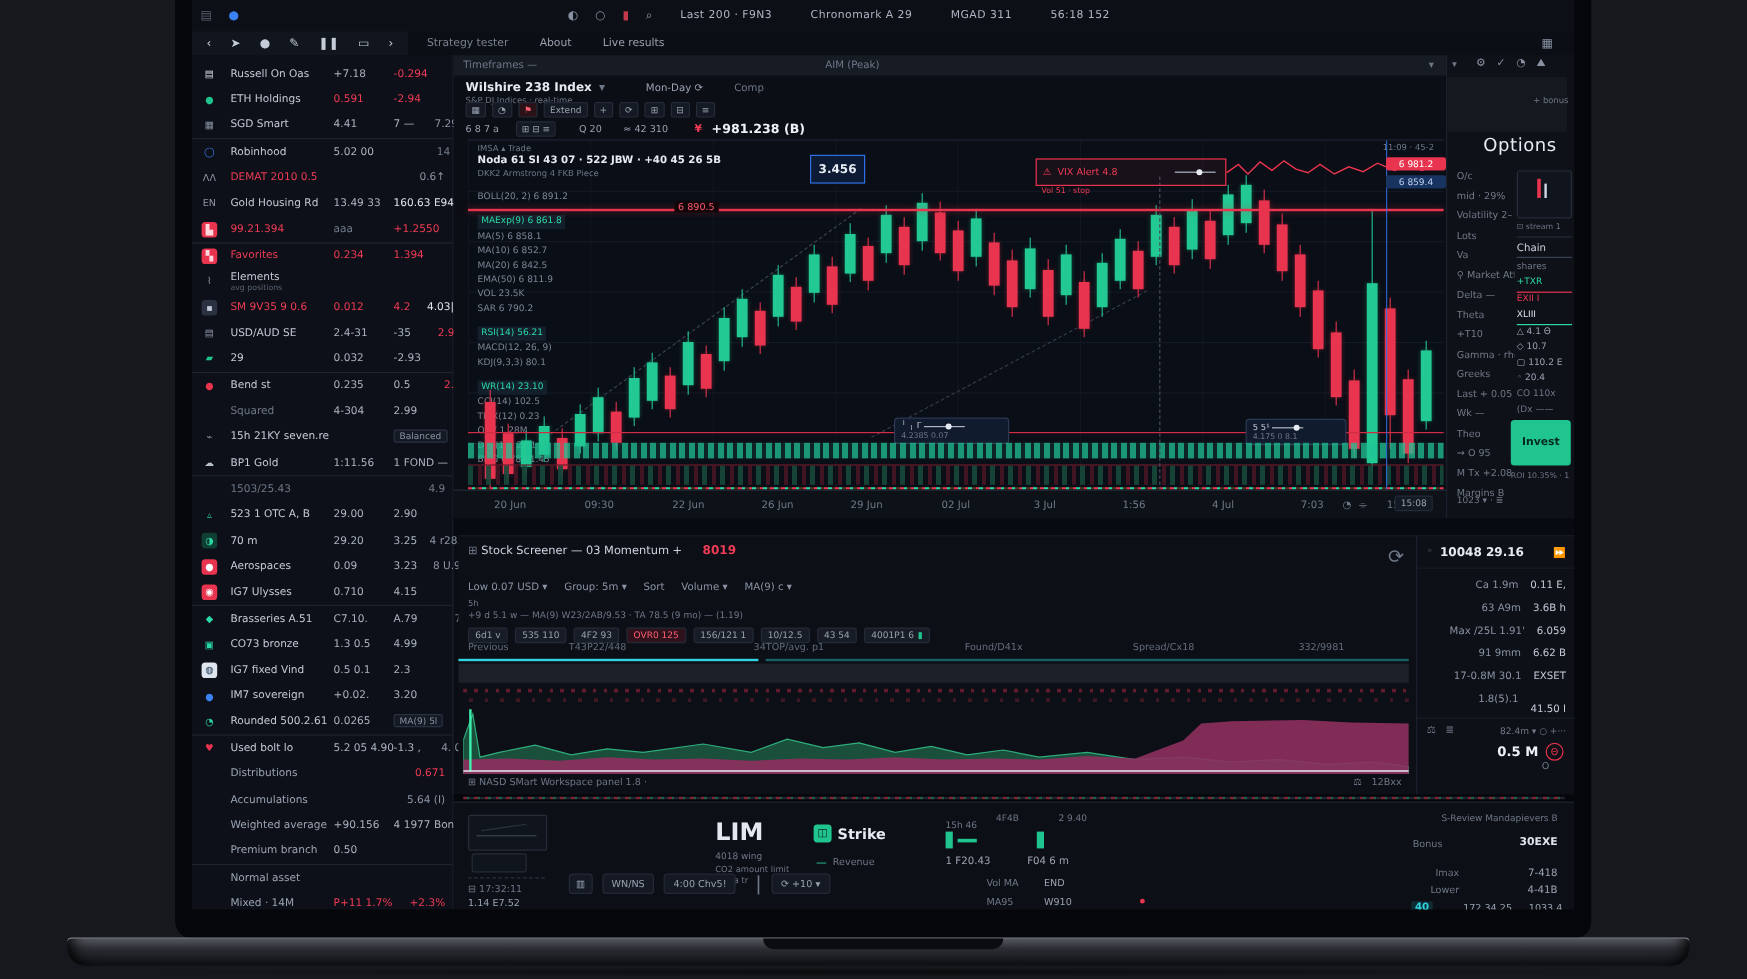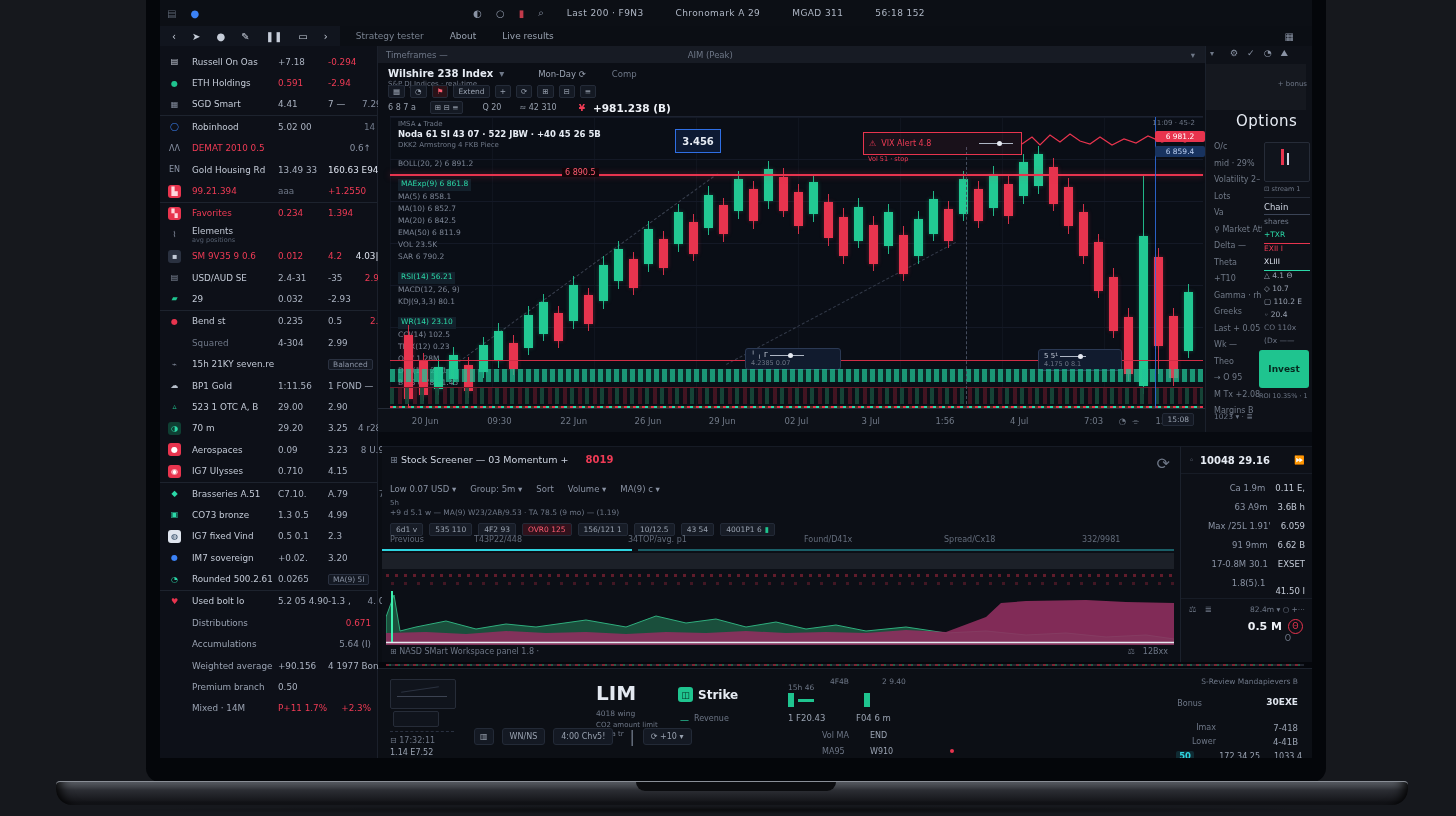--- a/index.html
+++ b/index.html
@@ -229,20 +229,27 @@
         <span class="v"><span class="sbchip">Balanced</span></span>
         <span class="rr"></span>
       </div>
       <div class="sbrow">
         <span class="icn" style="color: rgb(184, 192, 204);">☁</span>
         <span class="nm">BP1 Gold</span>
         <span class="v">1:11.56</span>
         <span class="v">1 FOND —</span>
         <span class="rr"></span>
       </div>
+      <div class="sbrow sbdiv">
+        <span class="icn"></span>
+        <span class="nm" style="color: rgb(110, 119, 135);">1503/25.43</span>
+        <span class="v"></span>
+        <span class="v"></span>
+        <span class="rr" style="color: rgb(110, 119, 135);">4.9</span>
+      </div>
       <div class="sbrow">
         <span class="icn" style="color: rgb(31, 196, 143);">▵</span>
         <span class="nm">523 1 OTC A, B</span>
         <span class="v">29.00</span>
         <span class="v">2.90</span>
         <span class="rr"></span>
       </div>
       <div class="sbrow">
         <span class="icn" style="color: rgb(43, 217, 168); background: rgb(15, 63, 51);">◑</span>
         <span class="nm">70 m</span>
@@ -324,20 +331,27 @@
         <span class="icn"></span>
         <span class="nm" style="color: rgb(154, 163, 178);">Weighted average</span>
         <span class="v">+90.156</span>
         <span class="v">4 1977 Bond</span>
         <span class="rr"></span>
       </div>
       <div class="sbrow">
         <span class="icn"></span>
         <span class="nm" style="color: rgb(154, 163, 178);">Premium branch</span>
         <span class="v">0.50</span>
+        <span class="v"></span>
+        <span class="rr"></span>
+      </div>
+      <div class="sbrow sbdiv">
+        <span class="icn"></span>
+        <span class="nm" style="color: rgb(154, 163, 178);">Normal asset</span>
+        <span class="v"></span>
         <span class="v"></span>
         <span class="rr"></span>
       </div>
       <div class="sbrow">
         <span class="icn"></span>
         <span class="nm" style="color: rgb(154, 163, 178);">Mixed · 14M</span>
         <span class="v" style="color: rgb(239, 59, 85);">P+11 1.7%</span>
         <span class="v"></span>
         <span class="rr" style="color: rgb(239, 59, 85);">+2.3%</span>
       </div>
@@ -759,21 +773,21 @@
     <span class="abs lt" style="left:492px;top:78px;font-size:8px">W910</span>
     <span class="abs" style="left:572px;top:80px;width:4px;height:4px;border-radius:50%;background:#e8344e"></span>
 
     <span class="abs dim" style="right:14px;top:8px;font-size:7.5px">S-Review Mandapievers B</span>
     <span class="abs dim" style="right:110px;top:30px;font-size:8px">Bonus</span>
     <b class="abs" style="right:14px;top:28px;font-size:9px;color:#dfe5ee">30EXE</b>
     <span class="abs dim" style="right:96px;top:54px;font-size:8px">Imax</span>
     <span class="abs lt" style="right:14px;top:54px;font-size:8.5px">7-418</span>
     <span class="abs dim" style="right:96px;top:68px;font-size:8px">Lower</span>
     <span class="abs lt" style="right:14px;top:68px;font-size:8.5px">4-41B</span>
-    <b class="abs" style="right:118px;top:82px;font-size:8.5px;color:#2fd4e0;background:#0f2b33;padding:0 3px;border-radius:2px">50</b>
+    <b class="abs" style="right:118px;top:82px;font-size:8.5px;color:#2fd4e0;background:#0f2b33;padding:0 3px;border-radius:2px">40</b>
     <span class="abs lt" style="right:52px;top:83px;font-size:8px">172.34.25</span>
     <span class="abs lt" style="right:10px;top:83px;font-size:8px">1033.4</span>
   </div>
 </div>
 
 <div class="base">
     <div class="notch"></div>
   </div>
 <div class="baseshadow"></div>
 

